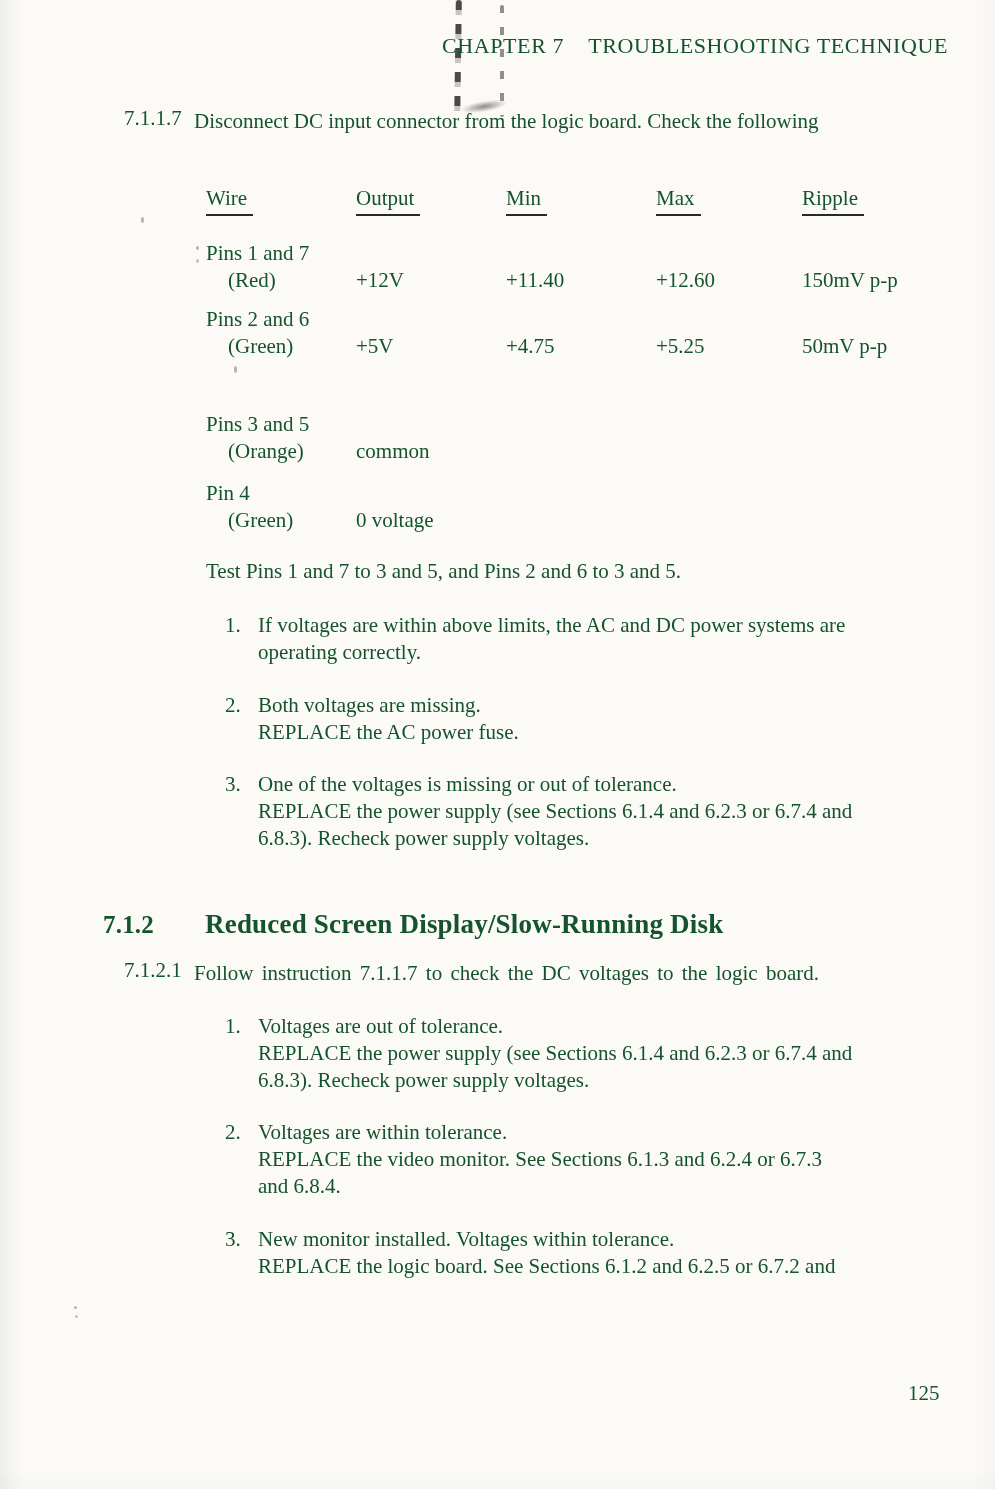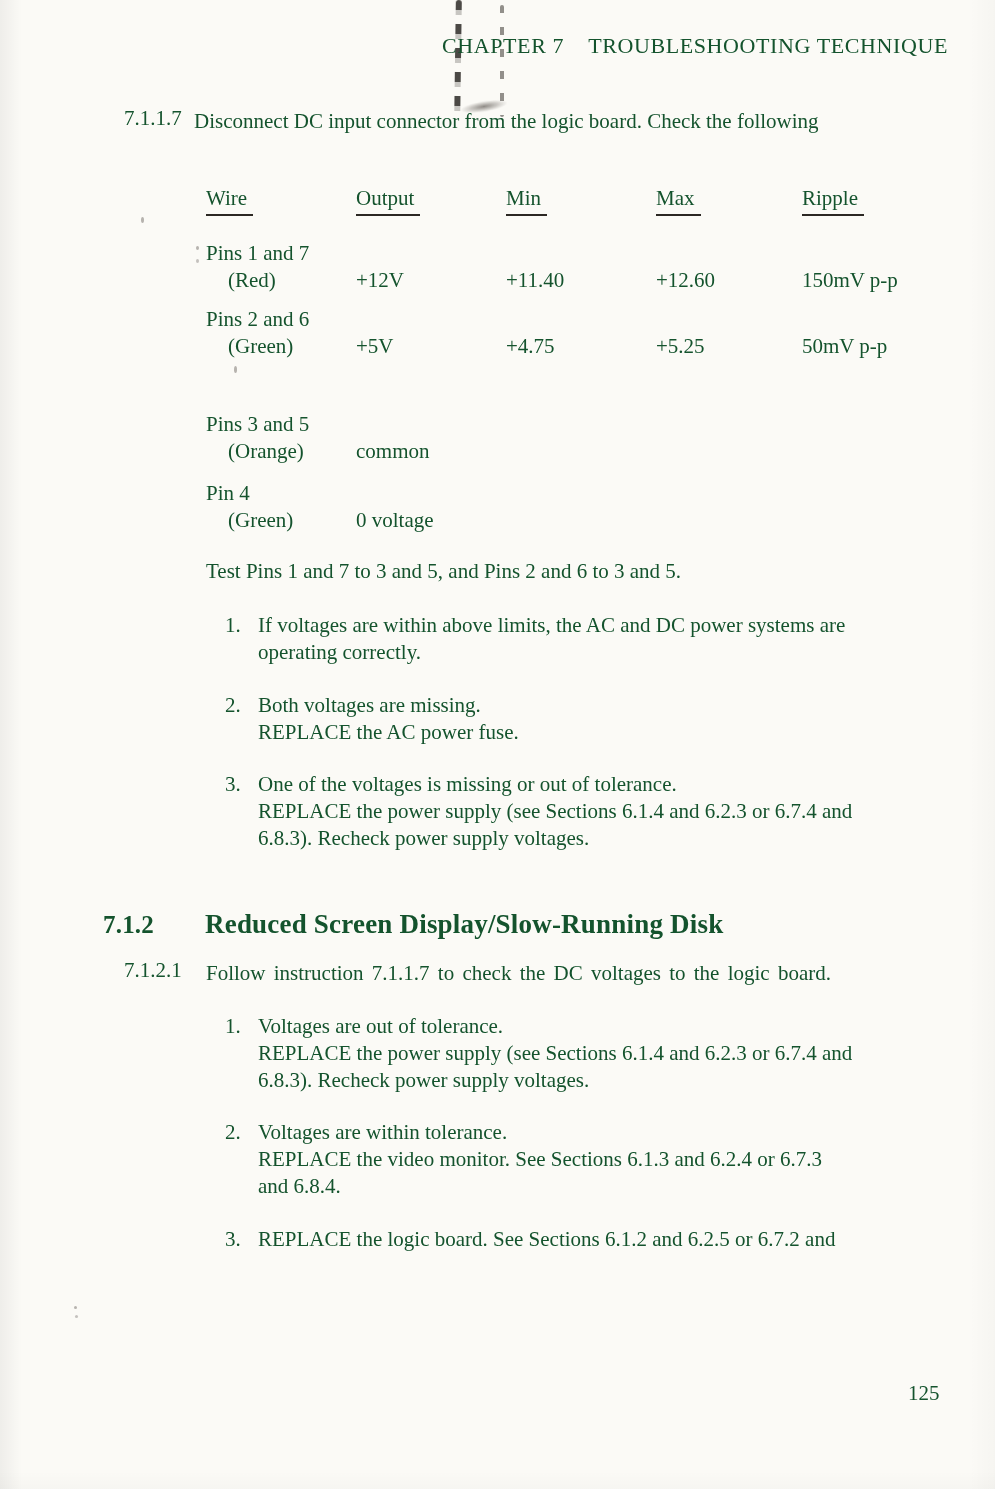--- a/index.html
+++ b/index.html
@@ -79,21 +79,21 @@
   .step-lines{flex:1;}
   .sline{display:block;white-space:nowrap;}
 
   
   .big-heading{
     position:absolute;left:103px;top:882px;display:flex;
     font-weight:bold;font-size:27px;letter-spacing:.2px;white-space:nowrap;margin-top:27px;
   }
   .big-heading .h-num{width:102px;flex:none;font-size:25px;padding-top:2px;}
 
-  .wide-words{word-spacing:3px;margin-left:12px;}
+  .wide-words{word-spacing:3px;}
 
   
   .page-number{position:absolute;left:908px;top:1381px;font-size:21px;}
 </style>
 </head>
 <body>
 
 <div class="page">
 
   <div class="smudge smudge-a"></div>
@@ -221,20 +221,21 @@
       <span class="step-num">2.</span>
       <span class="step-lines">
         <span class="sline">Voltages are within tolerance.</span>
         <span class="sline">REPLACE the video monitor. See Sections 6.1.3 and 6.2.4 or 6.7.3</span>
         <span class="sline">and 6.8.4.</span>
       </span>
     </div>
     <div class="step" style="top:213px">
       <span class="step-num">3.</span>
       <span class="step-lines">
+        <span class="sline">New monitor installed. Voltages within tolerance.</span>
         <span class="sline">REPLACE the logic board. See Sections 6.1.2 and 6.2.5 or 6.7.2 and</span>
       </span>
     </div>
   </div>
 
   <div class="page-number">125</div>
 
 </div>
 
 </body></html>

